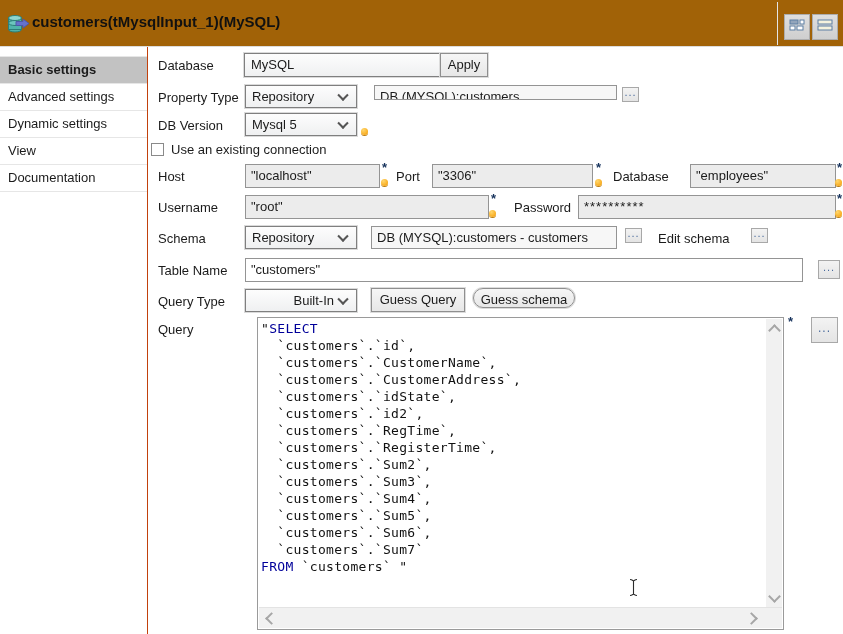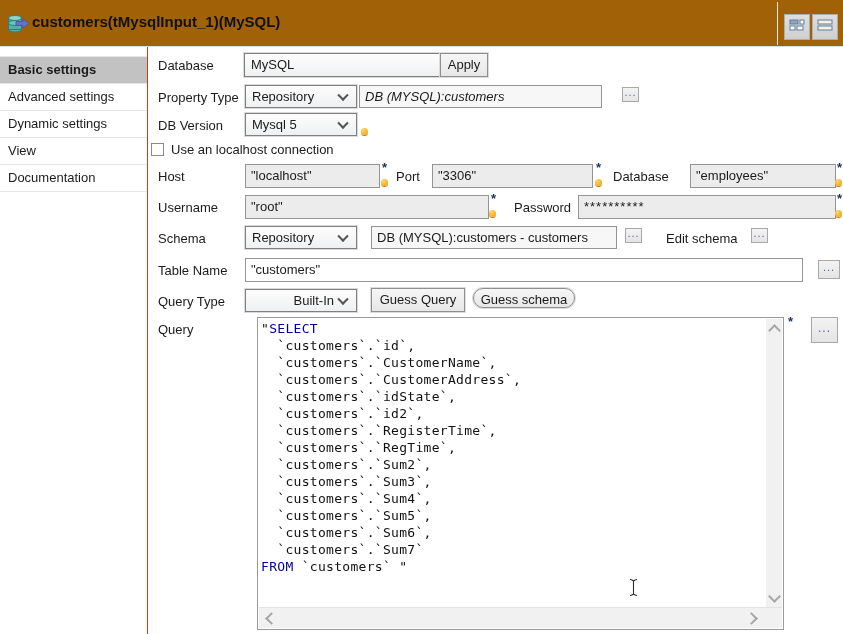--- a/index.html
+++ b/index.html
@@ -108,32 +108,32 @@
     <span>MySQL</span>
     <span class="chev"></span>
   </div>
   <div class="btn" style="left:440px;top:53px;width:48px;height:24px;">Apply</div>
 
   <div class="lbl" style="left:158px;top:90px;">Property Type</div>
   <div class="combo" style="left:245px;top:85px;width:112px;height:23px;">
     <span>Repository</span>
     <span class="chev"></span>
   </div>
-  <div class="field lite" style="left:359px;top:85px;width:243px;height:23px;font-style:italic;">DB (MYSQL):customers</div>
+  <div class="field lite" style="left:374px;top:85px;width:243px;height:15px;">DB (MYSQL):customers</div>
   <div class="more" style="left:622px;top:87px;width:17px;height:15px;">...</div>
 
   <div class="lbl" style="left:158px;top:118px;">DB Version</div>
   <div class="combo" style="left:245px;top:113px;width:112px;height:23px;">
     <span>Mysql 5</span>
     <span class="chev"></span>
   </div>
   <span class="hint" style="left:361px;top:128px;"></span>
 
   <div class="checkbox" style="left:151px;top:143px;"></div>
-  <div class="lbl" style="left:171px;top:142px;">Use an localhost connection</div>
+  <div class="lbl" style="left:171px;top:142px;">Use an existing connection</div>
 
   <div class="lbl" style="left:158px;top:169px;">Host</div>
   <div class="field" style="left:245px;top:164px;width:135px;height:24px;">"localhost"</div>
   <span class="ast" style="left:382px;top:160px;">*</span>
   <span class="hint" style="left:381px;top:179px;"></span>
 
   <div class="lbl" style="left:396px;top:169px;">Port</div>
   <div class="field" style="left:432px;top:164px;width:161px;height:24px;">"3306"</div>
   <span class="ast" style="left:596px;top:160px;">*</span>
   <span class="hint" style="left:595px;top:179px;"></span>
@@ -153,21 +153,21 @@
   <span class="ast" style="left:837px;top:191px;">*</span>
   <span class="hint" style="left:835px;top:210px;"></span>
 
   <div class="lbl" style="left:158px;top:231px;">Schema</div>
   <div class="combo" style="left:245px;top:226px;width:112px;height:23px;">
     <span>Repository</span>
     <span class="chev"></span>
   </div>
   <div class="field lite" style="left:371px;top:226px;width:246px;height:23px;">DB (MYSQL):customers - customers</div>
   <div class="more" style="left:625px;top:228px;width:17px;height:15px;">...</div>
-  <div class="lbl" style="left:658px;top:231px;margin-left:8px;">Edit schema</div>
+  <div class="lbl" style="left:658px;top:231px;">Edit schema</div>
   <div class="more" style="left:751px;top:228px;width:17px;height:15px;">...</div>
 
   <div class="lbl" style="left:158px;top:263px;">Table Name</div>
   <div class="field white" style="left:245px;top:258px;width:558px;height:24px;">"customers"</div>
   <div class="more" style="left:818px;top:260px;width:22px;height:19px;line-height:13px;">...</div>
 
   <div class="lbl" style="left:158px;top:294px;">Query Type</div>
   <div class="combo" style="left:245px;top:289px;width:112px;height:23px;text-align:right;">
     <span>Built-In</span>
     <span class="chev"></span>
@@ -177,22 +177,22 @@
 
   <div class="lbl" style="left:158px;top:322px;">Query</div>
   <div class="query-box">
     <div class="query-text">
         <div class="qline"><span>"</span><span class="kw">SELECT </span></div>
         <div class="qline"><span>  `customers`.`id`, </span></div>
         <div class="qline"><span>  `customers`.`CustomerName`, </span></div>
         <div class="qline"><span>  `customers`.`CustomerAddress`, </span></div>
         <div class="qline"><span>  `customers`.`idState`, </span></div>
         <div class="qline"><span>  `customers`.`id2`, </span></div>
+        <div class="qline"><span>  `customers`.`RegTime`, </span></div>
         <div class="qline"><span>  `customers`.`RegisterTime`, </span></div>
-        <div class="qline"><span>  `customers`.`RegTime`, </span></div>
         <div class="qline"><span>  `customers`.`Sum2`, </span></div>
         <div class="qline"><span>  `customers`.`Sum3`, </span></div>
         <div class="qline"><span>  `customers`.`Sum4`, </span></div>
         <div class="qline"><span>  `customers`.`Sum5`, </span></div>
         <div class="qline"><span>  `customers`.`Sum6`, </span></div>
         <div class="qline"><span>  `customers`.`Sum7` </span></div>
         <div class="qline"><span class="kw">FROM</span><span> `customers` "</span></div>
       </div>
     <div class="vscroll">
       <span class="sb-chev sb-up"></span>

